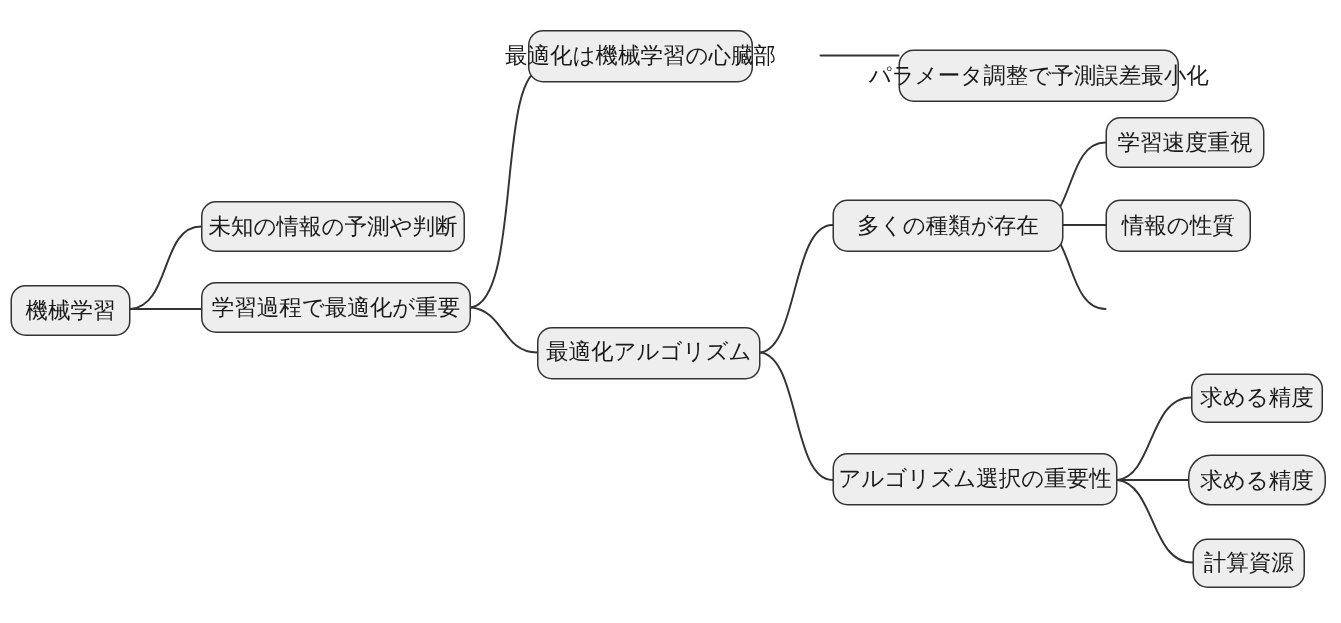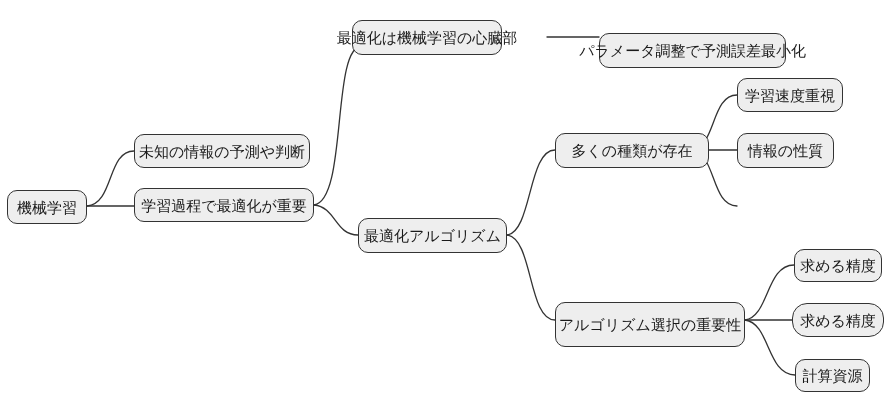--- a/index.html
+++ b/index.html
@@ -62,30 +62,30 @@
   <div class="node" style="left:134px; top:134px; width:176px; height:34px;">未知の情報の予測や判断</div>
 
   <div class="node" style="left:7px; top:190px; width:80px; height:34px;">機械学習</div>
 
   <div class="node" style="left:134px; top:188px; width:180px; height:34px;">学習過程で最適化が重要</div>
 
   <div class="node" style="left:352px; top:20px; width:150px; height:35px;">最適化は機械学習の心臓部</div>
 
   <div class="node" style="left:599px; top:33px; width:187px; height:35px;">パラメータ調整で予測誤差最小化</div>
 
-  <div class="node" style="left:358px; top:218px; width:149px; height:35px;">最適化アルゴリズム</div>
+  <div class="node" style="left:358px; top:218px; width:149px; height:35px;font-family:Liberation Serif, serif;">最適化アルゴリズム</div>
 
   <div class="node" style="left:555px; top:133px; width:154px; height:35px;">多くの種類が存在</div>
 
   <div class="node" style="left:737px; top:78px; width:106px; height:34px;">学習速度重視</div>
 
   <div class="node" style="left:737px; top:133px; width:97px; height:35px;">情報の性質</div>
 
 
-  <div class="node" style="left:555px; top:302px; width:190px; height:45px;">アルゴリズム選択の重要性</div>
+  <div class="node" style="left:555px; top:302px; width:190px; height:35px;">アルゴリズム選択の重要性</div>
 
   <div class="node" style="left:794px; top:249px; width:88px; height:33px;">求める精度</div>
 
   <div class="node" style="left:792px; top:303px; width:92px; height:34px;border-radius:15px;">求める精度</div>
 
   <div class="node" style="left:795px; top:359px; width:75px; height:33px;">計算資源</div>
 
 </div>
 
 </body></html>

